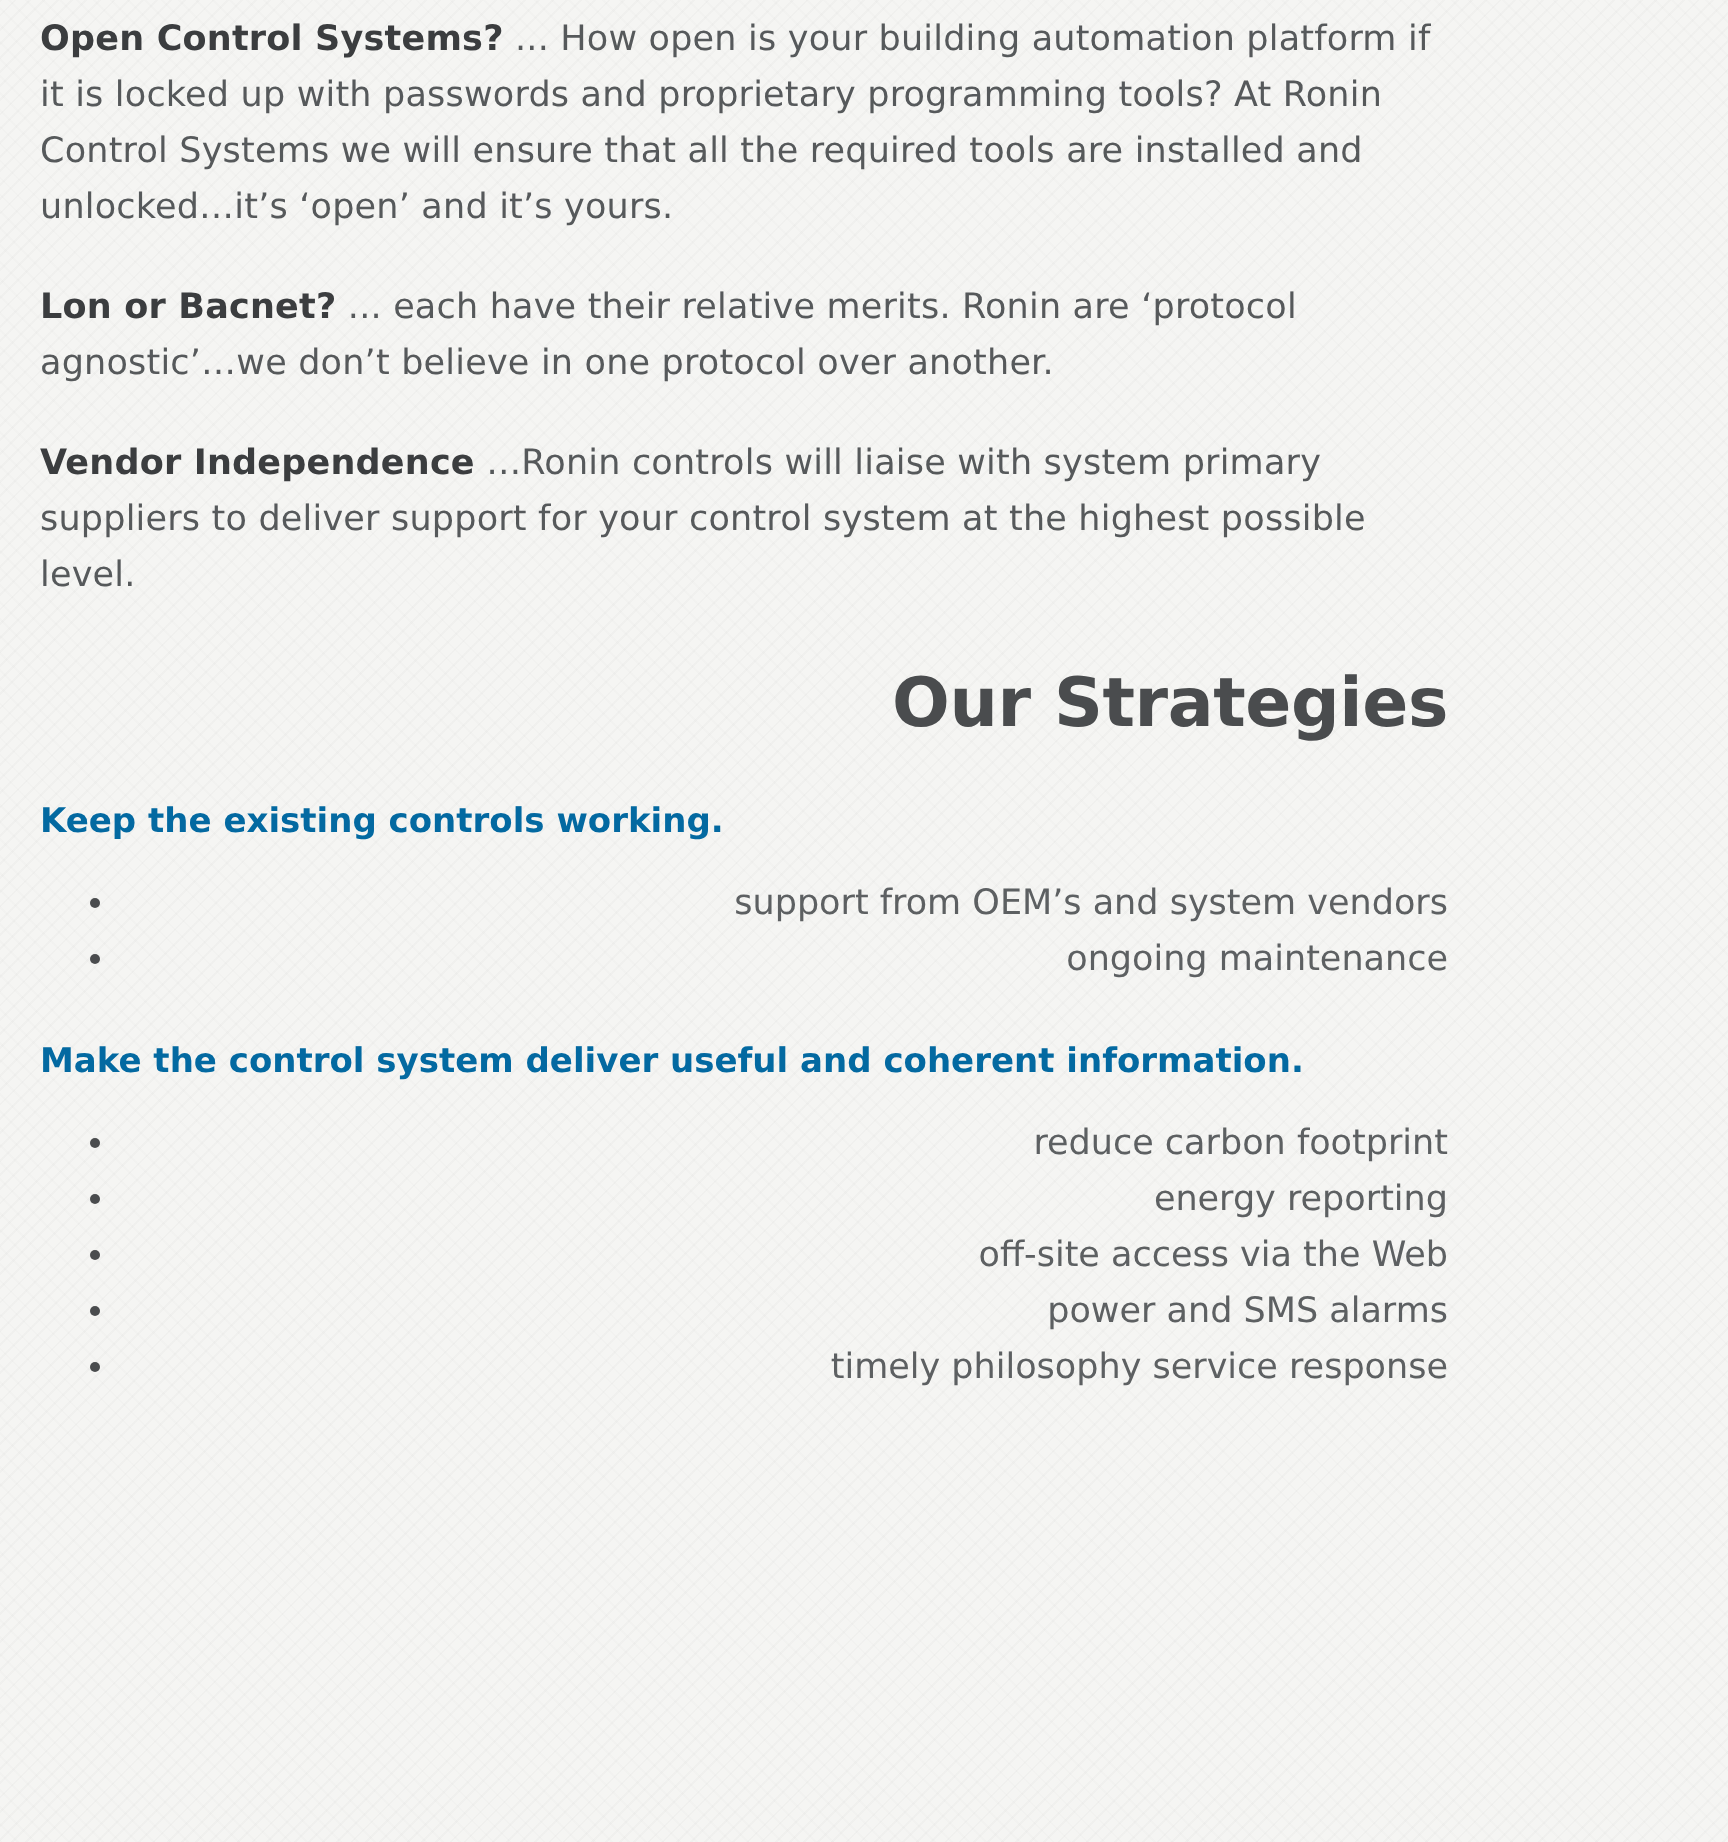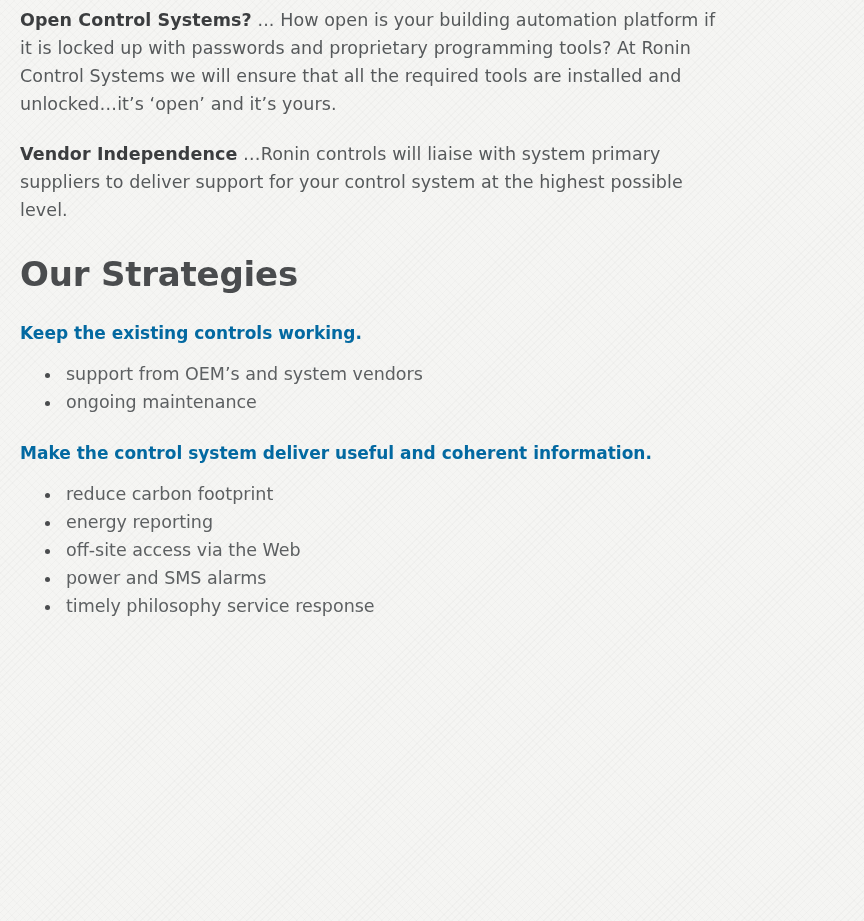--- a/index.html
+++ b/index.html
@@ -37,55 +37,58 @@
     font-weight: bold;
     color: #3b3d3f;
   }
   h2.section-title {
     font-size: 34px;
     line-height: 40px;
     font-weight: bold;
     color: #4a4c4e;
     margin: 30px 0 26px 0;
     letter-spacing: -0.2px;
+    text-align: right;
   }
   p.strategy {
     font-size: 17px;
     line-height: 26px;
     font-weight: bold;
     color: #0369a1;
     margin: 0 0 14px 0;
   }
   p.strategy .tail {
     font-weight: bold;
   }
   ul.bullets {
     margin: 0 0 24px 0;
     padding-left: 42px;
     list-style: disc;
+    text-align: right;
   }
   ul.bullets li {
     font-size: 17.5px;
     line-height: 28px;
     color: #5d6062;
     margin: 0;
     padding-left: 4px;
   }
   ul.bullets li::marker {
     color: #4a4c4e;
     font-size: 17px;
   }
 </style>
 </head>
 <body>
 
 <div class="page">
 
   <p class="para"><span class="lead">Open Control Systems?</span><span> ... How open is your building automation platform if it is locked up with passwords and proprietary programming tools? At Ronin Control Systems we will ensure that all the required tools are installed and unlocked…it’s ‘open’ and it’s yours.</span></p>
 
+  <p class="para"><span class="lead">Lon or Bacnet?</span><span> ... each have their relative merits. Ronin are ‘protocol agnostic’…we don’t believe in one protocol over another.</span></p>
 
   <p class="para"><span class="lead">Vendor Independence</span><span> …Ronin controls will liaise with system primary suppliers to deliver support for your control system at the highest possible level.</span></p>
 
 
   <h2 class="section-title">Our Strategies</h2>
 
   <p class="strategy"><span>Keep the existing controls working</span><span class="tail">.</span></p>
   <ul class="bullets">
     <li>support from OEM’s and system vendors</li>
     <li>ongoing maintenance</li>

